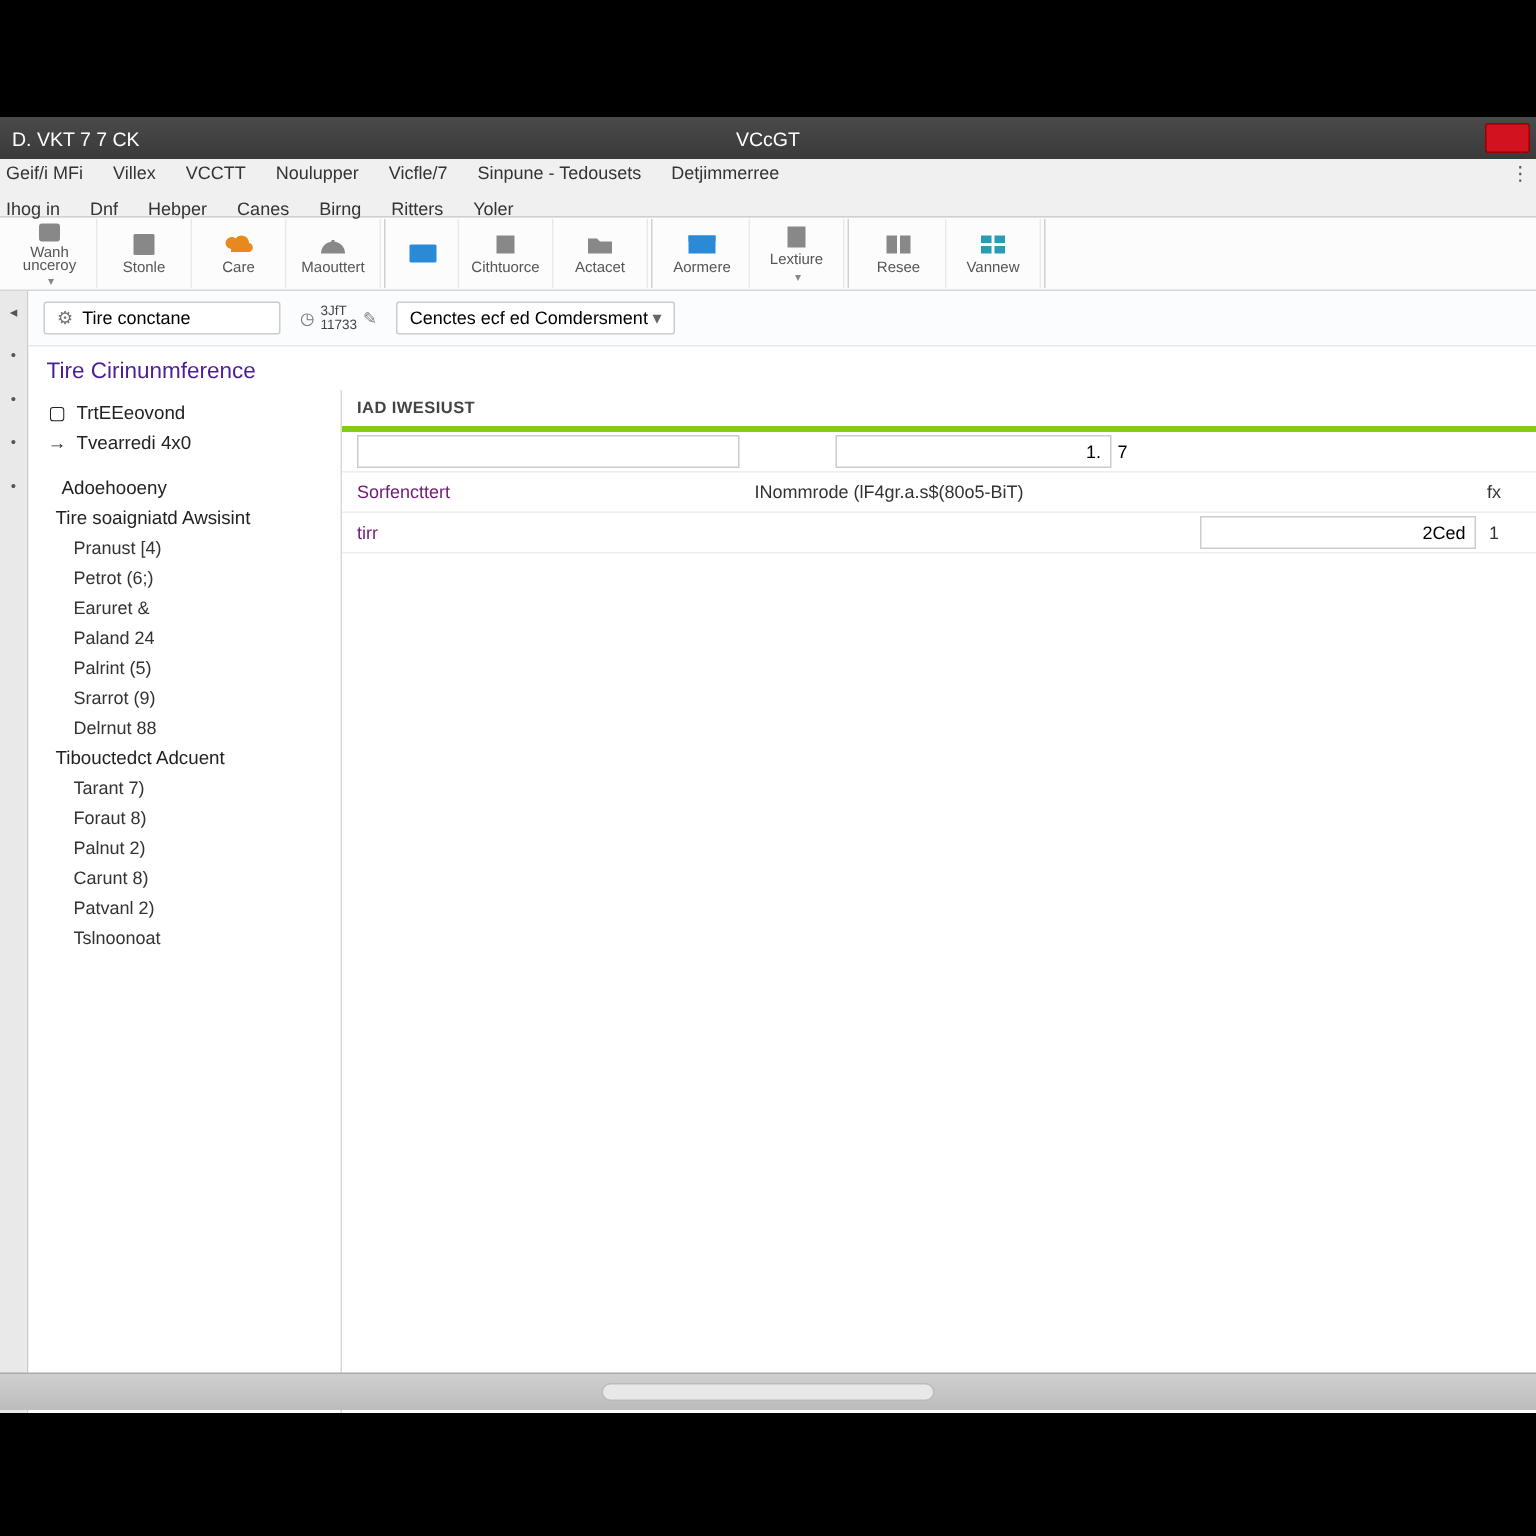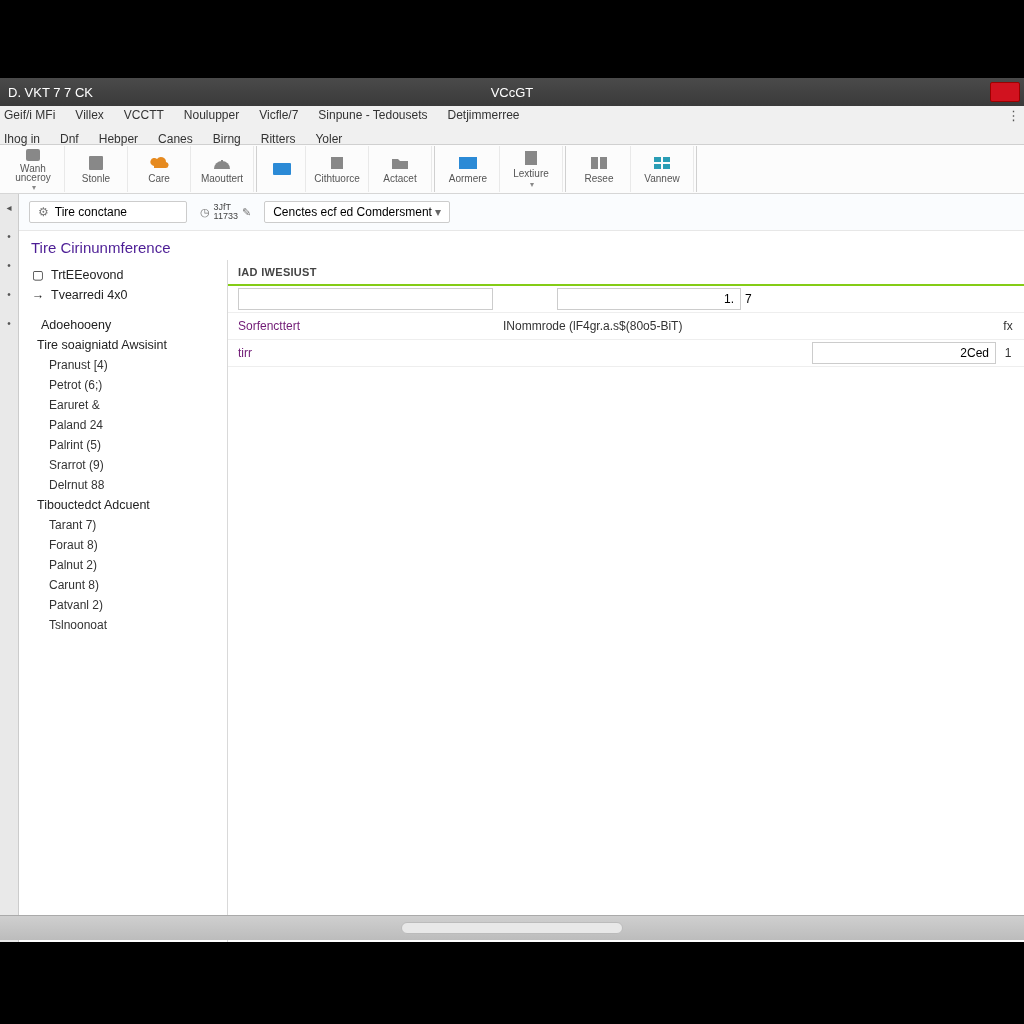--- a/index.html
+++ b/index.html
@@ -146,35 +146,35 @@
   }
   .tree-item.child { padding-left: 30px; font-size: 12px; color:#333;}
   .tree-item.group-head { padding-left: 22px; font-weight: 400; color:#222;}
   .tree-item .ticon-sm { width:14px; display:inline-flex; justify-content:center;}
   .form-area {
     flex:1;
     padding: 0;
   }
   .form-header {
     font-size: 11px; font-weight:600; color:#444;
-    padding: 6px 10px; border-bottom:2px solid #84cc16;
+    padding: 6px 10px; border-bottom:4px solid #84cc16;
     letter-spacing: 0.3px;
   }
   .form-row {
     display:flex; align-items:center;
     border-bottom:1px solid #eee;
     height: 26px;
   }
   .form-row .lbl {
     width: 255px; padding: 0 10px; font-size:12px; color:#701a75;
   }
   .form-row .right-col {
     flex: 1;
     display:flex; align-items:center; gap:4px;
-    padding-right: 8px;
+    padding-right: 20px;
   }
   .form-row .right-col .celllabel { font-size:12px; color:#333; flex:1;}
   .form-row .right-col input {
     height:20px; border:1px solid #ccc; padding:0 6px; font-size:12px;
     text-align:right; width:170px;
   }
   .form-row .right-col .suffix { font-size:12px; color:#333; width:16px; text-align:center;}
   .two-col-row { display:flex; border-bottom:1px solid #eee; height:26px; align-items:center;}
   .two-col-row .c1 { width:255px; padding:0 10px; font-size:12px; display:flex; align-items:center;}
   .two-col-row .c1 input { flex:1; height:20px; border:1px solid #ccc; padding:0 6px; font-size:12px;}

